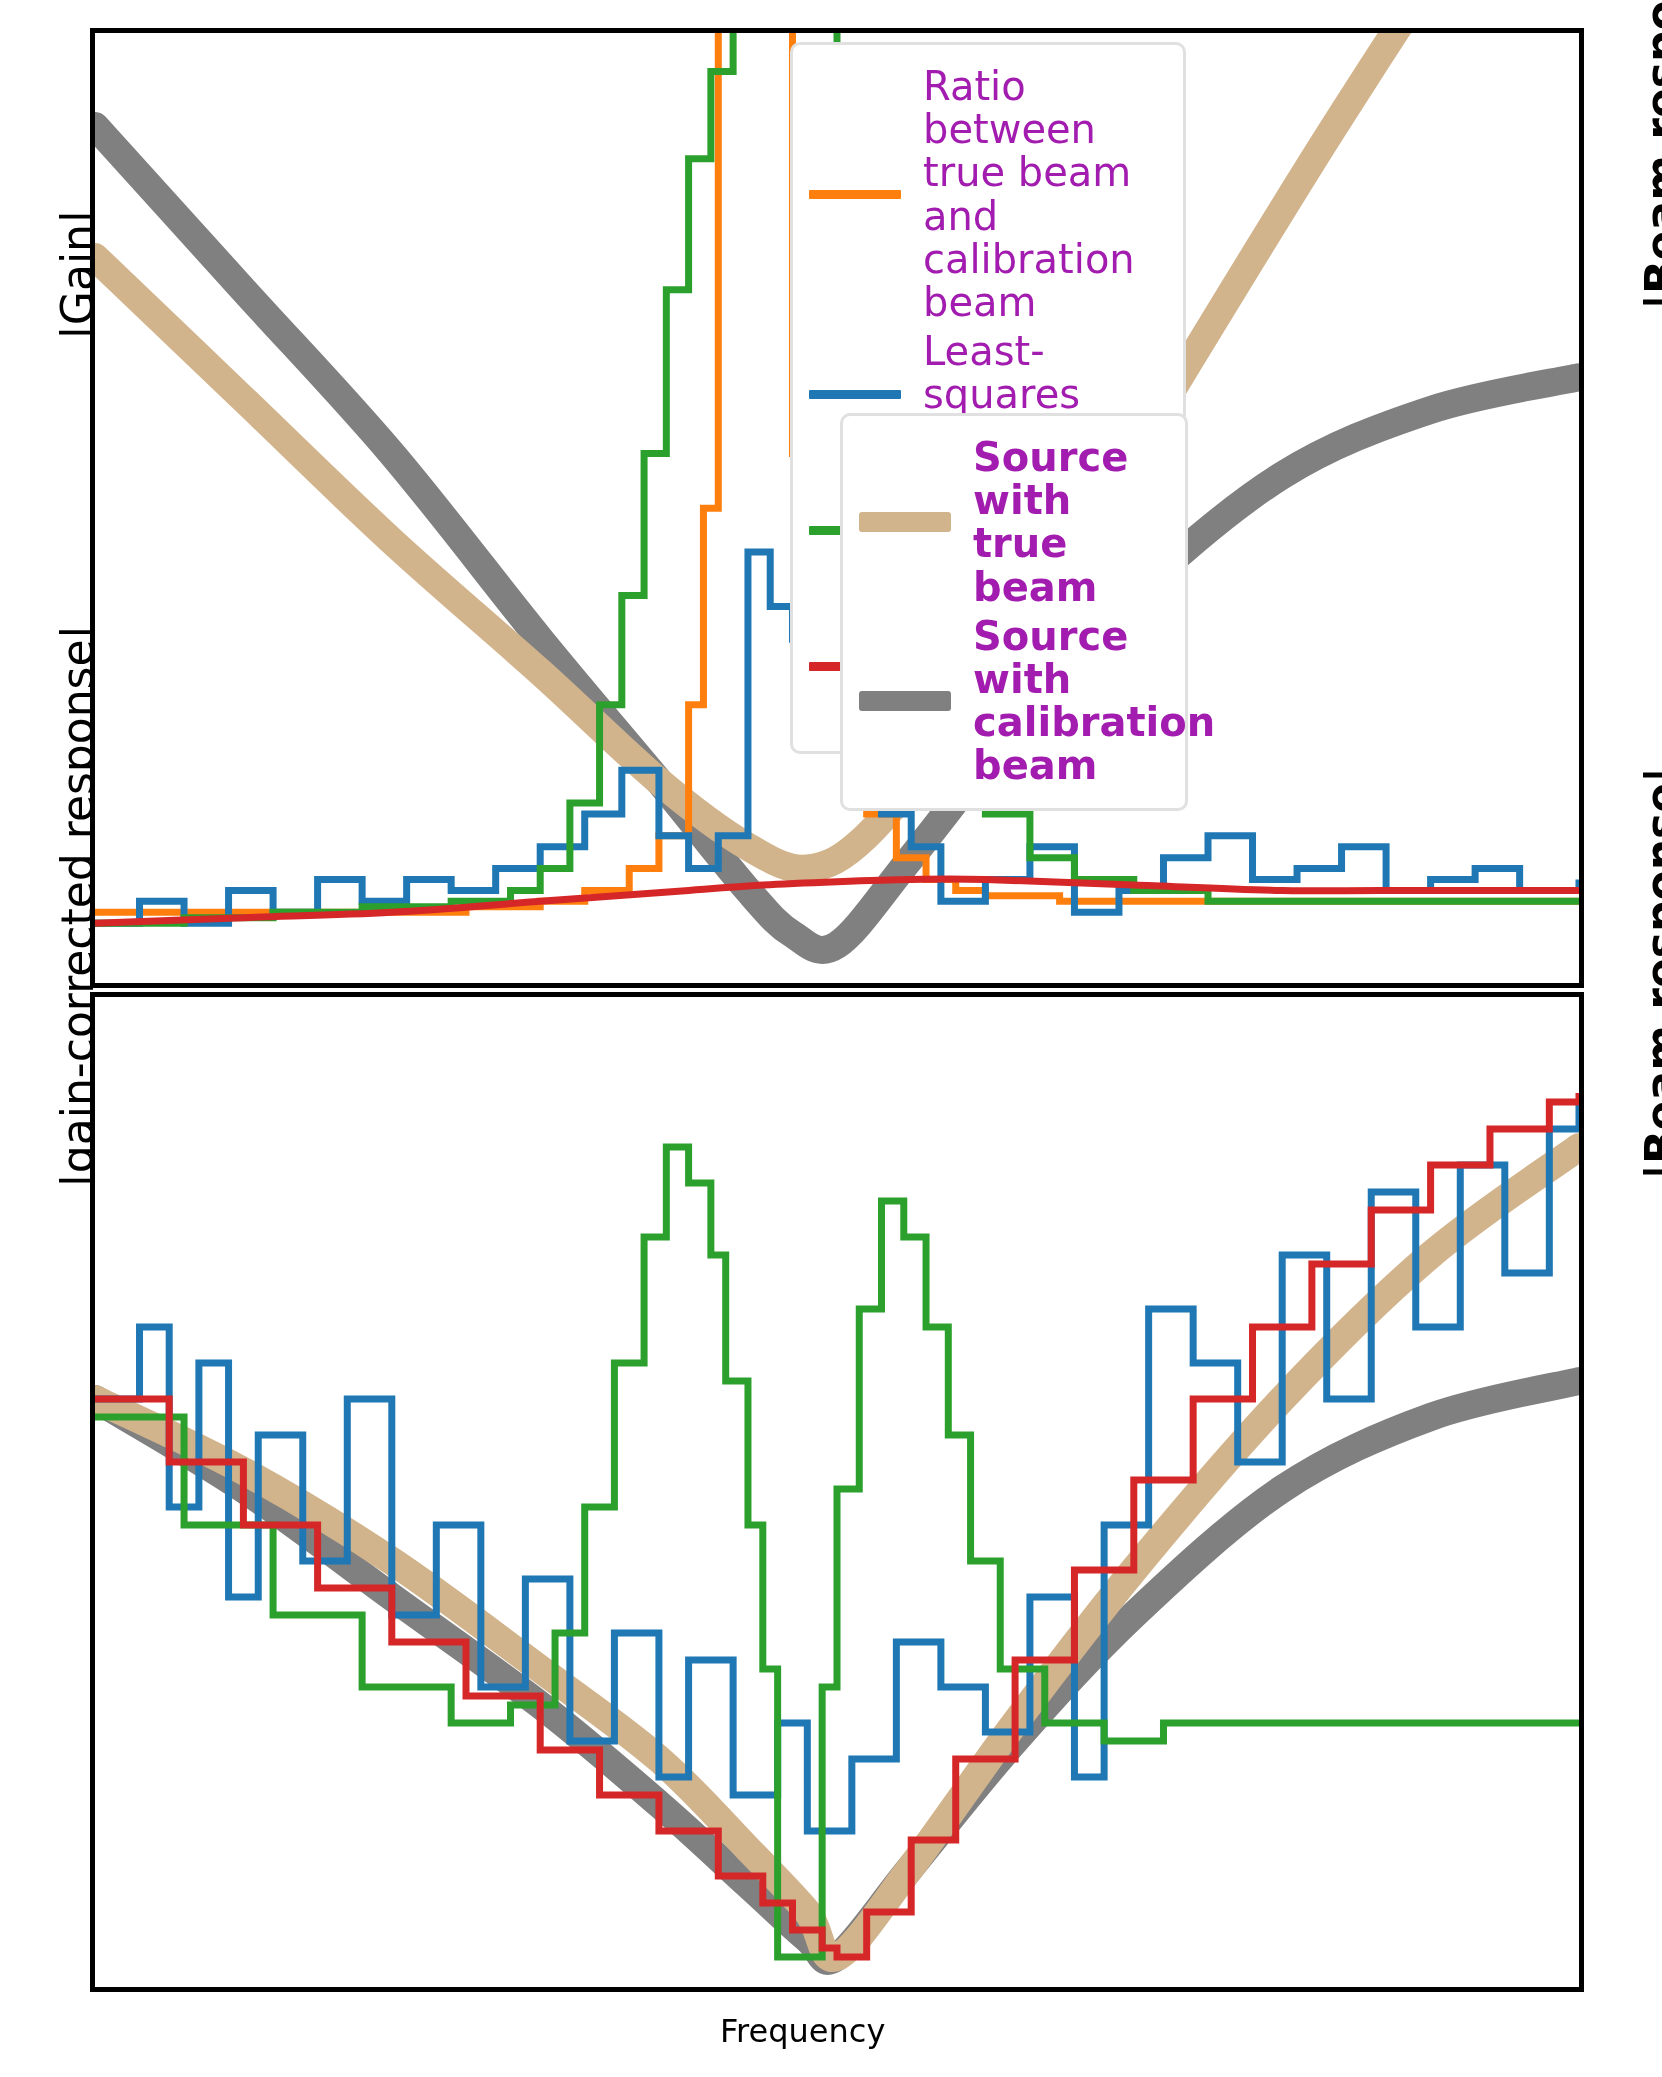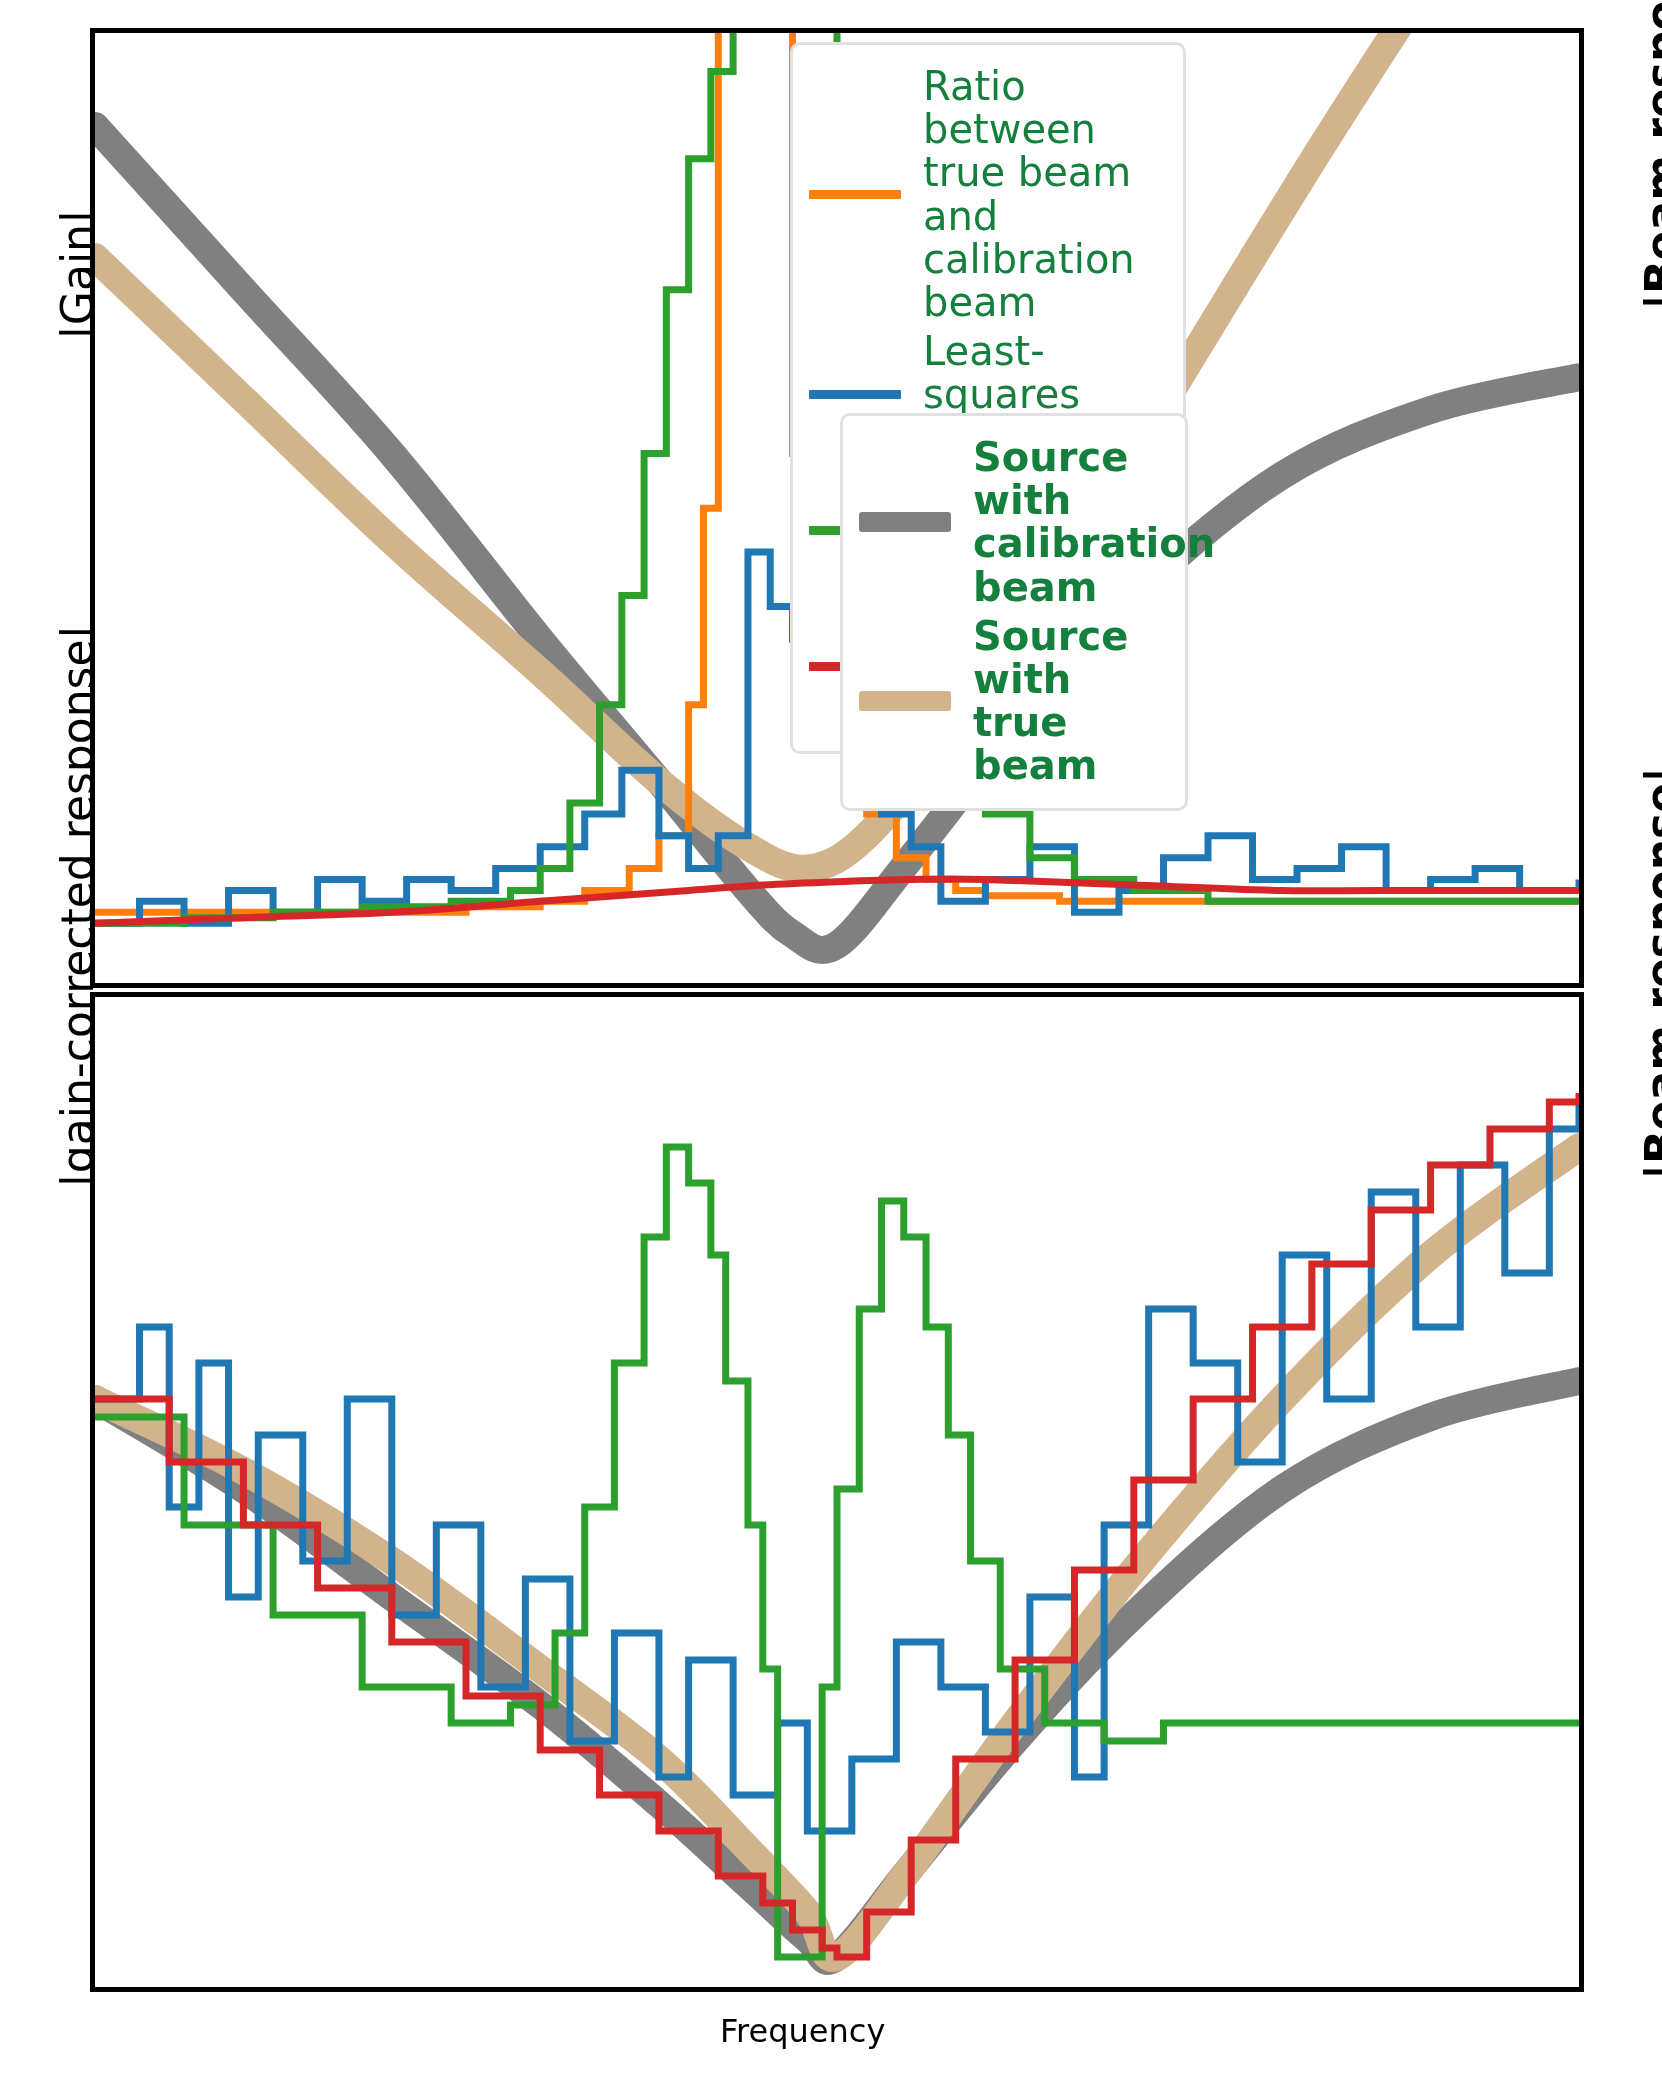--- a/index.html
+++ b/index.html
@@ -17,21 +17,21 @@
   .panel svg{display:block;position:absolute;left:0;top:0;}
 
   .legend{
     position:absolute;background:#ffffff;border:3px solid #e0e0e0;border-radius:10px;
     box-sizing:border-box;padding:14px 18px 14px 16px;
   }
   .legend-row{display:flex;align-items:center;margin:6px 0;}
   .legend-swatch{flex:0 0 auto;height:9px;width:92px;border-radius:1px;margin-right:22px;}
   .legend-swatch.thick{height:20px;border-radius:3px;}
   .legend-text{
-    font-family:"DejaVu Sans",sans-serif;font-size:40px;line-height:1.08;color:#15803d;
+    font-family:"DejaVu Sans",sans-serif;font-size:40px;line-height:1.08;color:#a21caf;
     white-space:pre-line;
   }
   .legend-text.bold{font-weight:bold;}
   #legend-main{left:790px;top:42px;width:396px;}
   #legend-source{left:840px;top:413px;width:348px;}
 
   #xlabel{left:720px;top:2012px;font-size:32px;}
   #ylabel-top{left:52px;top:340px;}
   #ylabel-bottom{left:52px;top:1188px;}
   #ylabel-right-top{left:1636px;top:310px;}
@@ -88,23 +88,23 @@
         <span class="legend-text">Standard smoothed update</span>
       </div>
       <div class="legend-row">
         <span class="legend-swatch" style="background: rgb(214, 39, 40);"></span>
         <span class="legend-text">Robust smoothed update</span>
       </div>
     </div>
 
   <div class="legend" id="legend-source">
       <div class="legend-row">
+        <span class="legend-swatch thick" style="background: rgb(210, 180, 140);"></span>
+        <span class="legend-text bold">Source with true beam</span>
+      </div>
+      <div class="legend-row">
         <span class="legend-swatch thick" style="background: rgb(128, 128, 128);"></span>
         <span class="legend-text bold">Source with
 calibration beam</span>
-      </div>
-      <div class="legend-row">
-        <span class="legend-swatch thick" style="background: rgb(210, 180, 140);"></span>
-        <span class="legend-text bold">Source with true beam</span>
       </div>
     </div>
 
 </div>
 
 </body></html>

